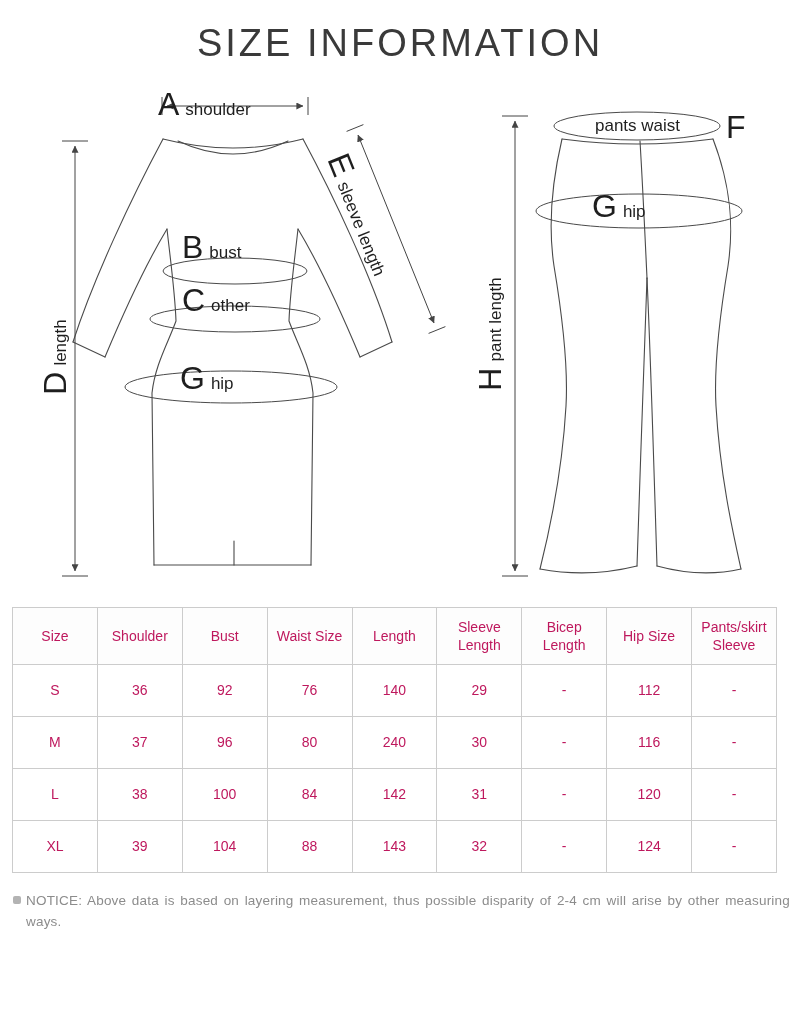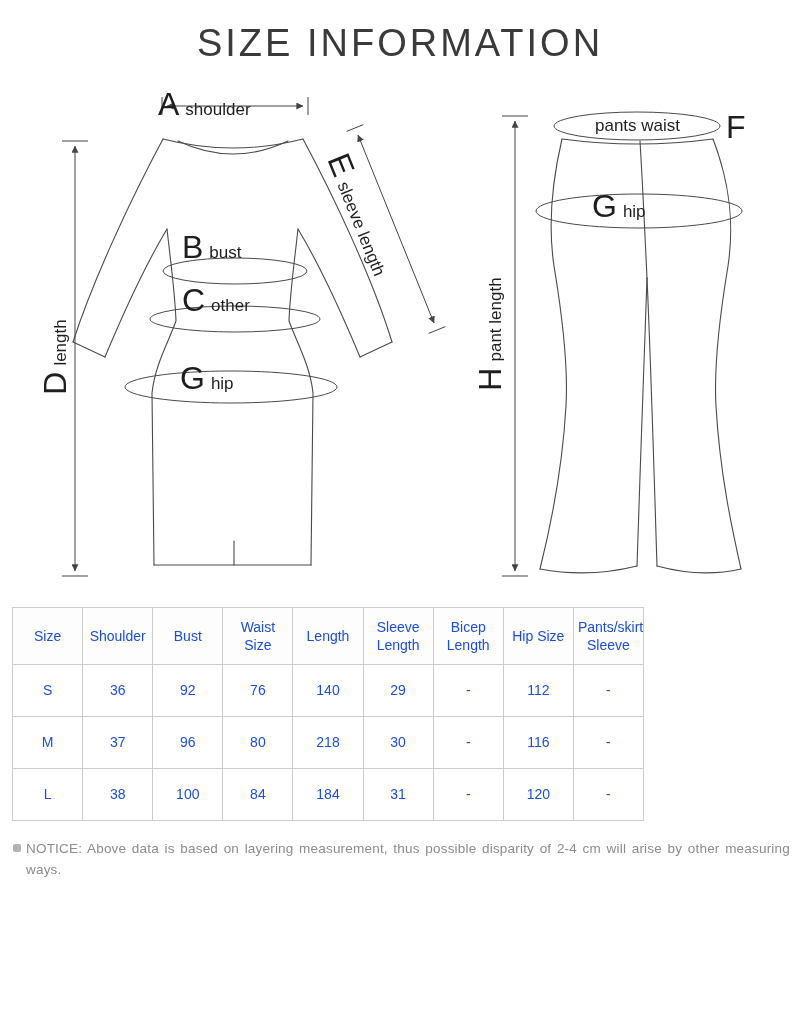--- a/index.html
+++ b/index.html
@@ -56,26 +56,26 @@
   .label-f { left: 726px; top: 40px; }
   .label-g-pants { left: 592px; top: 119px; }
   .label-h {
     left: 425px; top: 247px; width: 130px;
     justify-content: center;
     transform: rotate(-90deg);
   }
 
   
   .size-table {
-    width: 632px;
+    width: 765px;
     margin: 8px 12px 0;
     border-collapse: collapse;
     table-layout: fixed;
     font-size: 14px;
-    color: #1d4ed8;
+    color: #be185d;
   }
   .size-table th, .size-table td {
     border: 1px solid #cccccc;
     text-align: center;
     vertical-align: middle;
     font-weight: 400;
     padding: 4px 4px;
     line-height: 1.3;
   }
   .size-table th { height: 48px; background: #fdfdfd; }
@@ -236,35 +236,46 @@
       <td>29</td>
       <td>-</td>
       <td>112</td>
       <td>-</td>
     </tr>
     <tr>
       <td>M</td>
       <td>37</td>
       <td>96</td>
       <td>80</td>
-      <td>218</td>
+      <td>240</td>
       <td>30</td>
       <td>-</td>
       <td>116</td>
       <td>-</td>
     </tr>
     <tr>
       <td>L</td>
       <td>38</td>
       <td>100</td>
       <td>84</td>
-      <td>184</td>
+      <td>142</td>
       <td>31</td>
       <td>-</td>
       <td>120</td>
+      <td>-</td>
+    </tr>
+    <tr>
+      <td>XL</td>
+      <td>39</td>
+      <td>104</td>
+      <td>88</td>
+      <td>143</td>
+      <td>32</td>
+      <td>-</td>
+      <td>124</td>
       <td>-</td>
     </tr>
   </tbody>
 </table>
 
 <div class="notes">
   <div class="note">
     <span class="bullet"></span>
     <span>NOTICE:</span>
     <span>Above data is based on layering measurement, thus possible disparity of 2-4 cm will arise by other measuring ways.</span>

